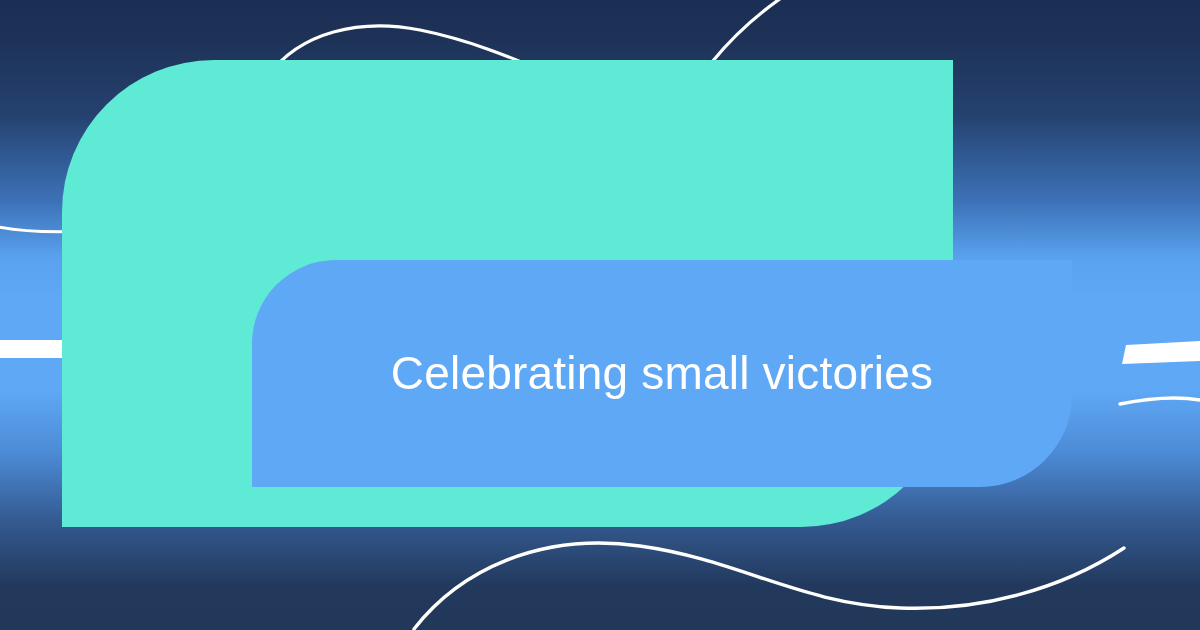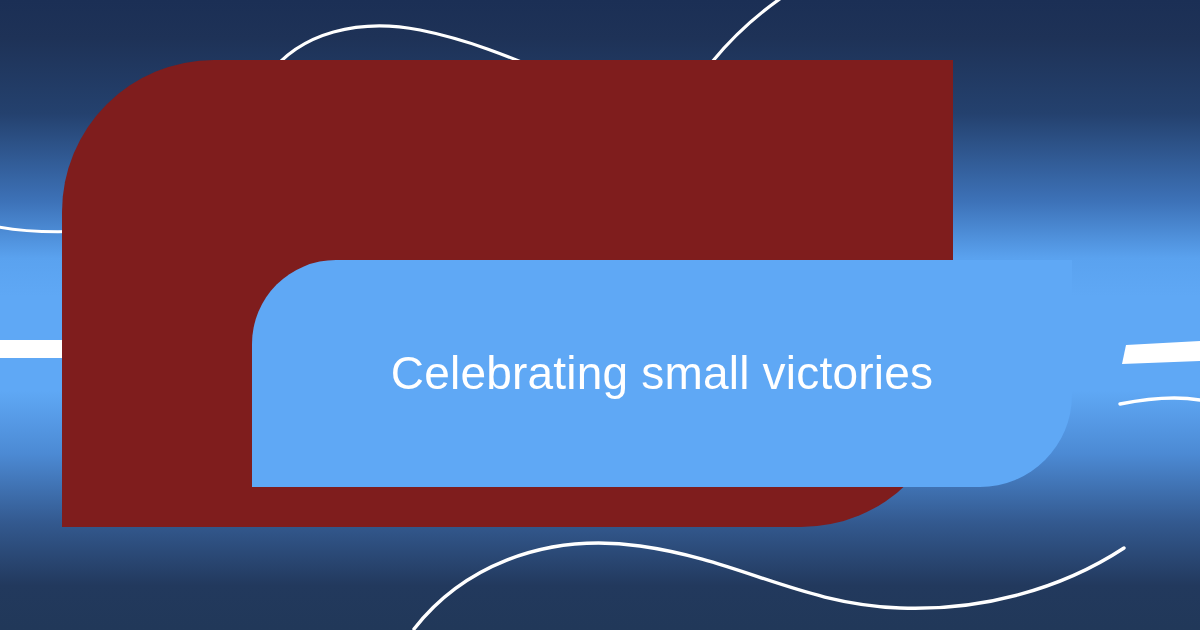--- a/index.html
+++ b/index.html
@@ -37,21 +37,21 @@
     position: absolute;
     inset: 0;
   }
   
   #white-card {
     position: absolute;
     left: 62px;
     top: 60px;
     width: 891px;
     height: 467px;
-    background: #7f1d1d;
+    background: #5eead4;
     border-radius: 152px 0 152px 0;
   }
   
   #blue-card {
     position: absolute;
     left: 190px;
     top: 200px;
     width: 820px;
     height: 227px;
     background: #5fa8f5;

